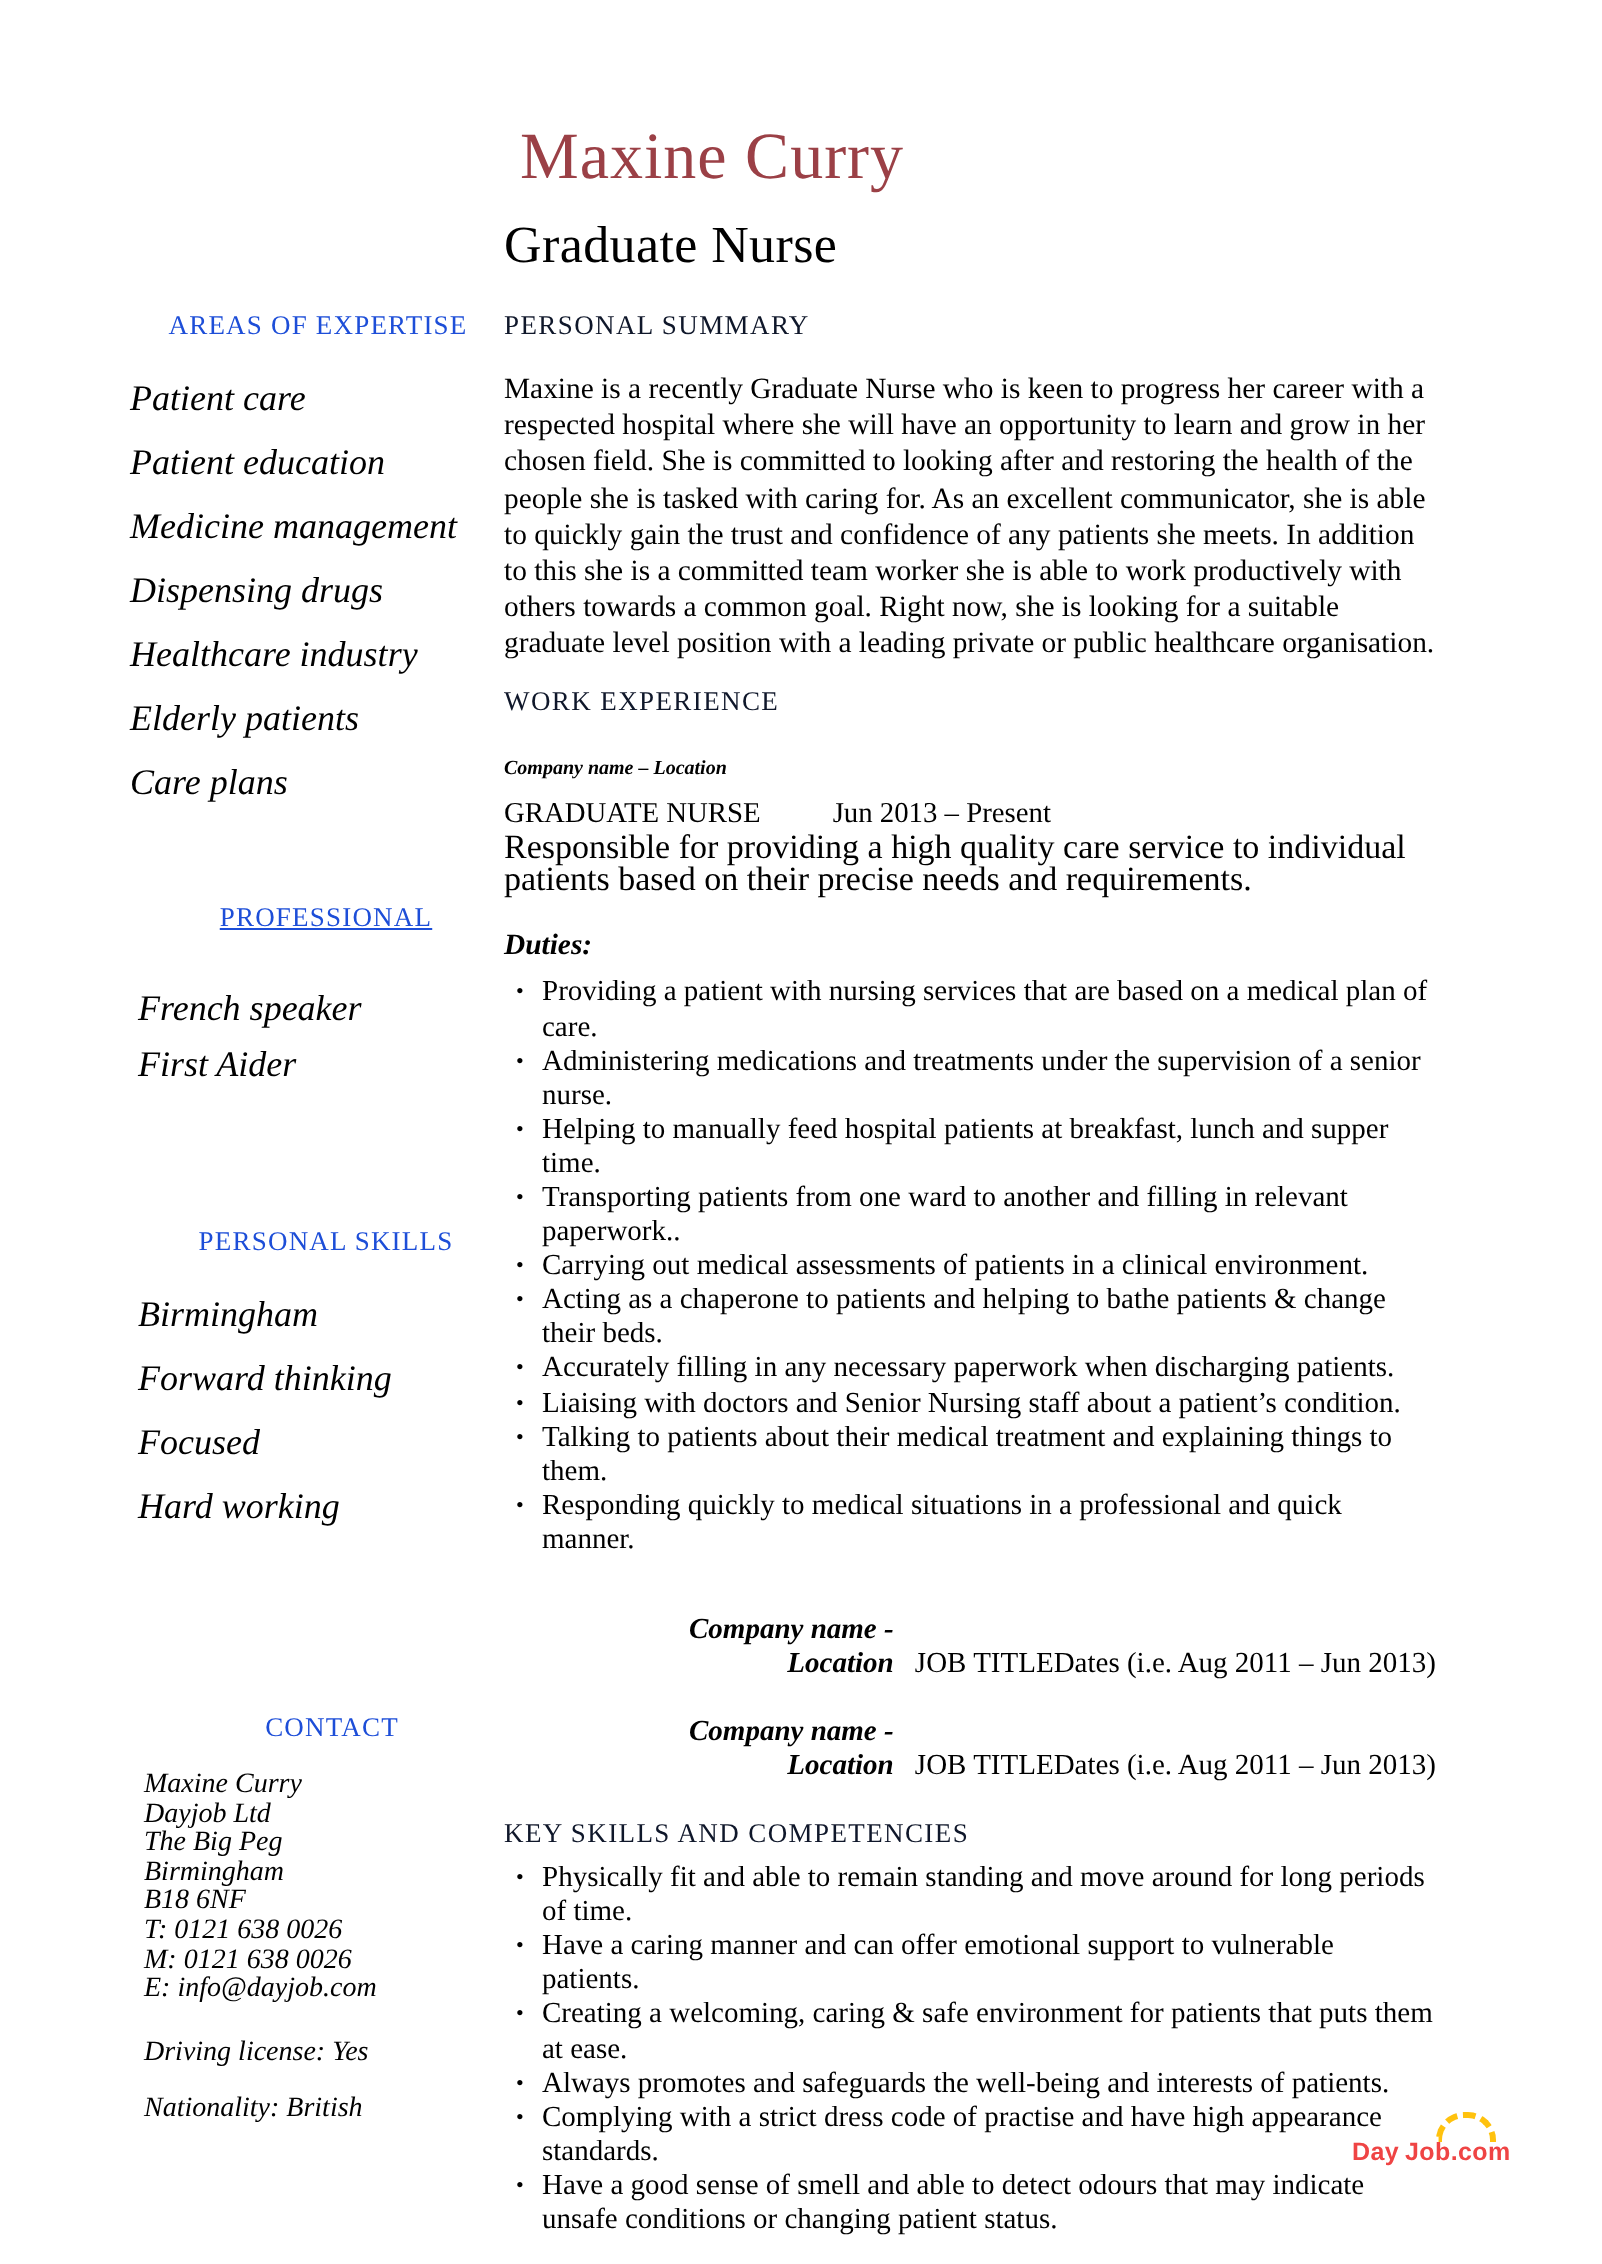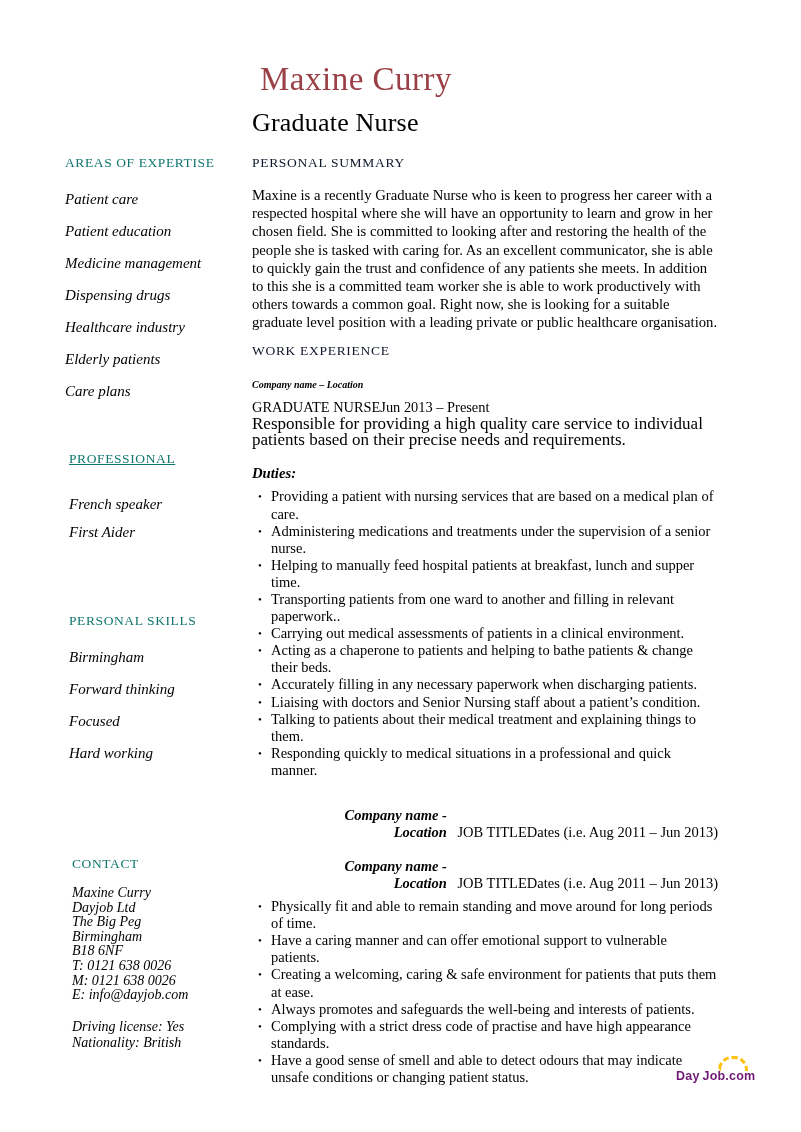--- a/index.html
+++ b/index.html
@@ -8,71 +8,71 @@
     font-family:"Liberation Serif", serif; color:#000; overflow:hidden;
   }
   
   .side-sec { position:absolute; left:65px; width:188px; }
   .sec-expertise   { top:154px; }
   .sec-professional{ top:450px; left:69px; }
   .sec-skills      { top:612px; left:69px; }
   .sec-contact     { top:855px; left:72px; }
   .side-heading {
     margin:0; font-size:13.5px; line-height:17px; font-weight:normal;
-    color:#0f766e; letter-spacing:0.6px;
+    color:#1d4ed8; letter-spacing:0.6px;text-align:center;
   }
   .sec-expertise .side-heading, .sec-skills .side-heading { margin-bottom:19px; }
   .sec-professional .side-heading { margin-bottom:28px;text-decoration:underline; }
   .sec-contact .side-heading { margin-bottom:14px; }
   ul.side-list { list-style:none; margin:0; padding:0; }
-  .side-list li { font-style:italic; font-size:15px; line-height:19px; }
+  .side-list li { font-style:italic; font-size:18px; line-height:19px; }
   .sec-expertise .side-list li, .sec-skills .side-list li { margin-bottom:13px; }
   .sec-professional .side-list li { margin-bottom:9px; }
   .contact-address div { font-style:italic; font-size:14px; line-height:14.6px; }
   .contact-details { margin-top:16px; }
-  .contact-details div { font-style:italic; font-size:14px; line-height:16px; }
+  .contact-details div { font-style:italic; font-size:14px; line-height:16px;margin-top:12px; }
   
   .main { position:absolute; left:252px; top:0; width:466px; }
   h1.name {
     margin:60px 0 0 8px; font-weight:normal; font-size:33px; line-height:38px;
     color:#9b4046; letter-spacing:0.5px;
   }
   .role { margin-top:10px; font-size:26px; line-height:30px; letter-spacing:0.2px; }
   .main-heading {
     margin:0; font-weight:normal; font-size:13.5px; line-height:17px;
     color:#0f172a; letter-spacing:0.7px;
   }
   .mh-summary { margin-top:16px; }
   .summary-text { margin:15px 0 0 0; font-size:14.7px; line-height:18.2px; }
   .mh-work { margin-top:10px; }
   .bold-italic { font-weight:bold; font-style:italic; }
   .company-line { margin:17px 0 0 0; font-size:10px; line-height:17px; }
   .job-line { margin:6px 0 0 0; font-size:14.4px; line-height:17px; }
-  .job-dates { }
+  .job-dates { margin-left:36px; }
   .job-desc { margin:0; font-size:17px; line-height:16.4px; }
   .duties-label { margin:17px 0 0 0; font-size:14.7px; line-height:17px; }
   ul.bullets { list-style:none; margin:6px 0 0 0; padding:0; }
   .bullets li { display:flex; font-size:14.5px; line-height:17.1px; }
   .bullets .blt { width:13px; margin-left:6px; flex:none; font-size:11px; line-height:17.1px; }
   .prev-row { margin:28px 0 0 0; font-size:14.5px; line-height:17px;text-align:right; }
   .prev-row + .prev-row { margin-top:17px; }
   .prev-company { display:inline-block; width:156px; }
   .prev-title { display:inline-block; width:80px; }
   .mh-skills { margin-top:16px; }
   .skills-bullets { margin-top:7px; }
   
   .logo { position:absolute; left:676px; top:1056px; width:95px; height:36px; }
   .sun {
     position:absolute; left:42px; top:0; width:24px; height:12px;
     border:3px dashed #ffc20e; border-bottom:none; border-radius:14px 14px 0 0;
   }
   .logo-text {
     position:absolute; left:0; top:13px; white-space:nowrap;
     font-family:"Liberation Sans", sans-serif; font-weight:bold; font-size:12.5px;
-    color:#701a75; letter-spacing:0.2px;
+    color:#ef4444; letter-spacing:0.2px;
   }
   .logo-text .sp { display:inline-block; width:3px; }
 </style>
 </head>
 <body>
 
 <div class="page">
 
   <aside>
 
@@ -191,20 +191,21 @@
         </li>
       </ul>
 
     <p class="prev-row">
       <span class="prev-company bold-italic">Company name - Location</span><span class="prev-title">JOB TITLE</span><span>Dates (i.e. Aug 2011 – Jun 2013)</span>
     </p>
     <p class="prev-row">
       <span class="prev-company bold-italic">Company name - Location</span><span class="prev-title">JOB TITLE</span><span>Dates (i.e. Aug 2011 – Jun 2013)</span>
     </p>
 
+    <h2 class="main-heading mh-skills">KEY SKILLS AND COMPETENCIES</h2>
     <ul class="bullets skills-bullets">
 
     <li>
           <span class="blt">•</span>
           <span>Physically fit and able to remain standing and move around for long periods of time.</span>
         </li>
         <li>
           <span class="blt">•</span>
           <span>Have a caring manner and can offer emotional support to vulnerable patients.</span>
         </li>

